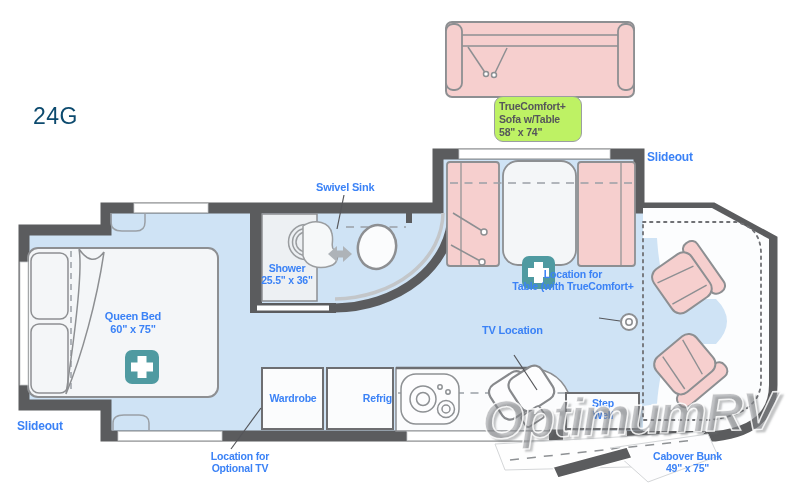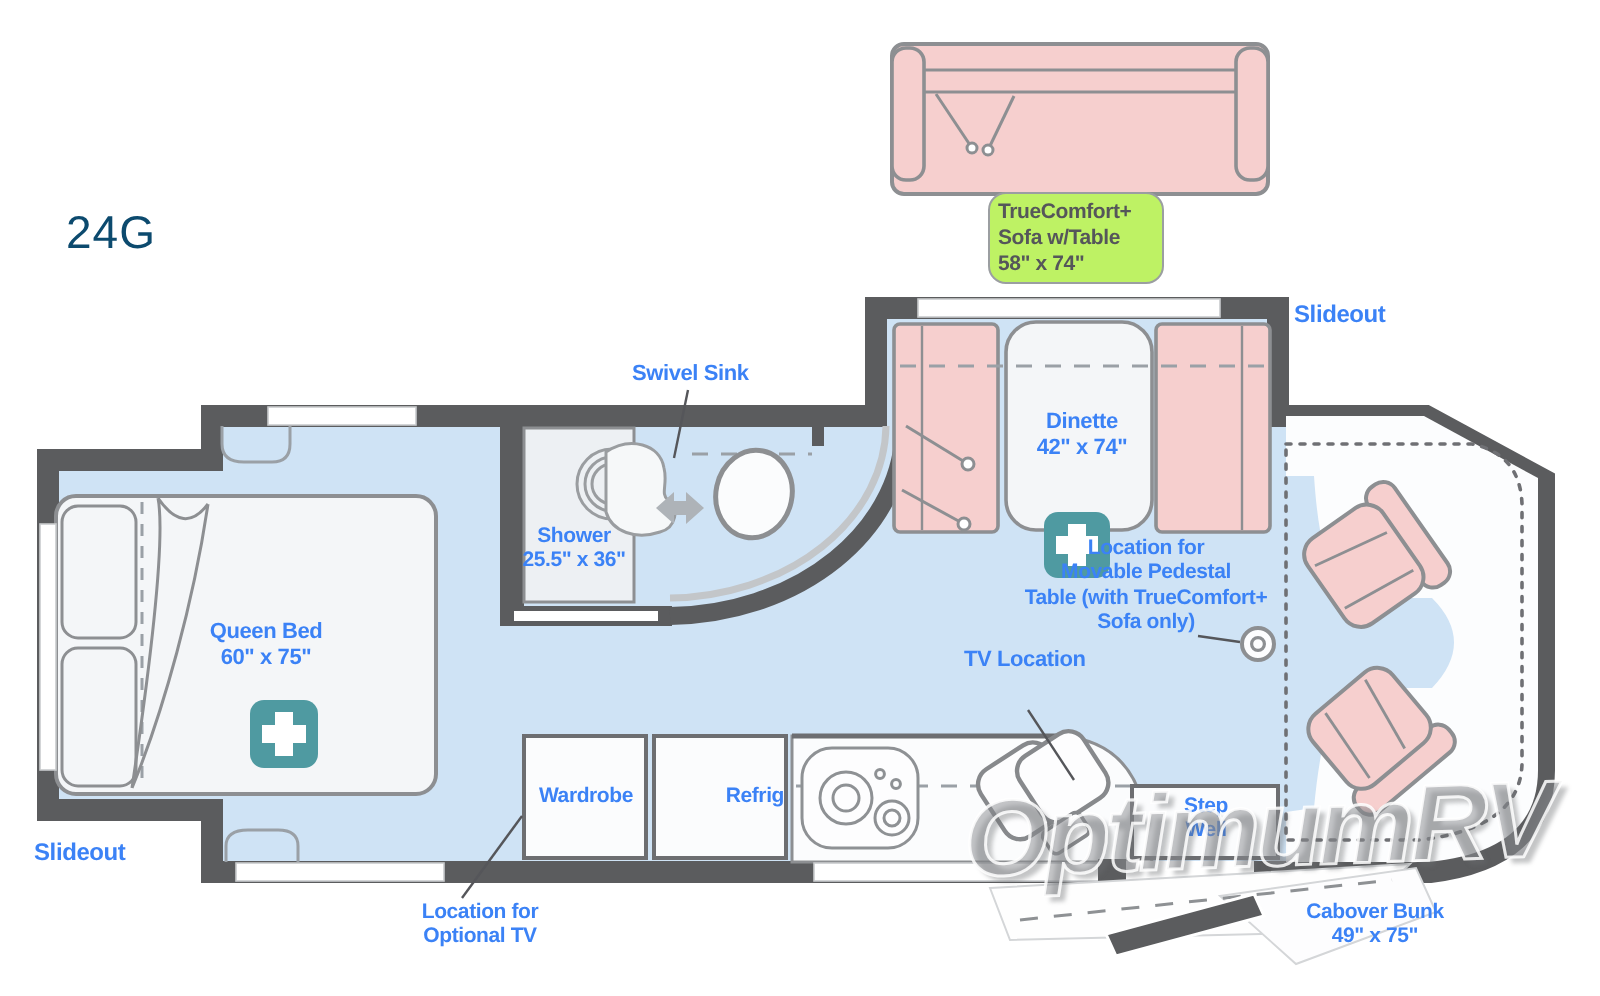--- a/index.html
+++ b/index.html
@@ -173,42 +173,36 @@
 
 <div class="callout" style="left:494px;top:96px;width:88px;">
   <div>TrueComfort+</div>
   <div>Sofa w/Table</div>
   <div>58" x 74"</div>
 </div>
 
 <div class="lbl" style="left:647px;top:150px;font-size:12px;">Slideout</div>
 <div class="lbl" style="left:17px;top:419px;font-size:12px;">Slideout</div>
 
-<div class="lbl" style="left:505px;top:205px;width:72px;">
-  <div>Dinette</div>
-  <div>42" x 74"</div>
-</div>
 
 <div class="lbl" style="left:98px;top:310px;width:70px;">
   <div>Queen Bed</div>
   <div>60" x 75"</div>
 </div>
 
 <div class="lbl small" style="left:254px;top:262px;width:66px;">
   <div>Shower</div>
   <div>25.5" x 36"</div>
 </div>
 
 <div class="lbl" style="left:316px;top:181px;">Swivel Sink</div>
 
 <div class="lbl small" style="left:503px;top:268px;width:140px;">
   <div>Location for</div>
-  <div>Movable Pedestal</div>
   <div>Table (with TrueComfort+</div>
-  <div>Sofa only)</div>
 </div>
 
 <div class="lbl" style="left:482px;top:324px;">TV Location</div>
 
 <div class="lbl small" style="left:204px;top:450px;width:72px;">
   <div>Location for</div>
   <div>Optional TV</div>
 </div>
 
 <div class="lbl small" style="left:263px;top:392px;width:60px;">Wardrobe</div>

